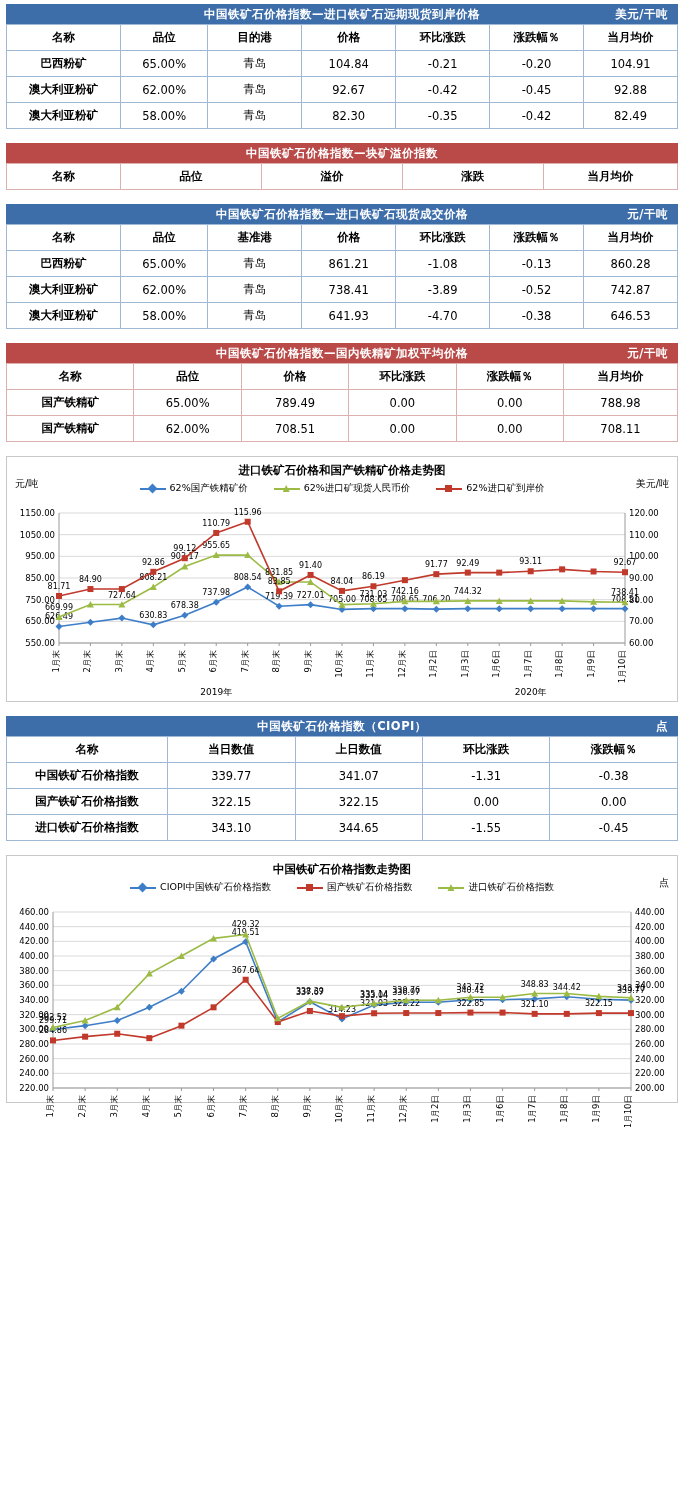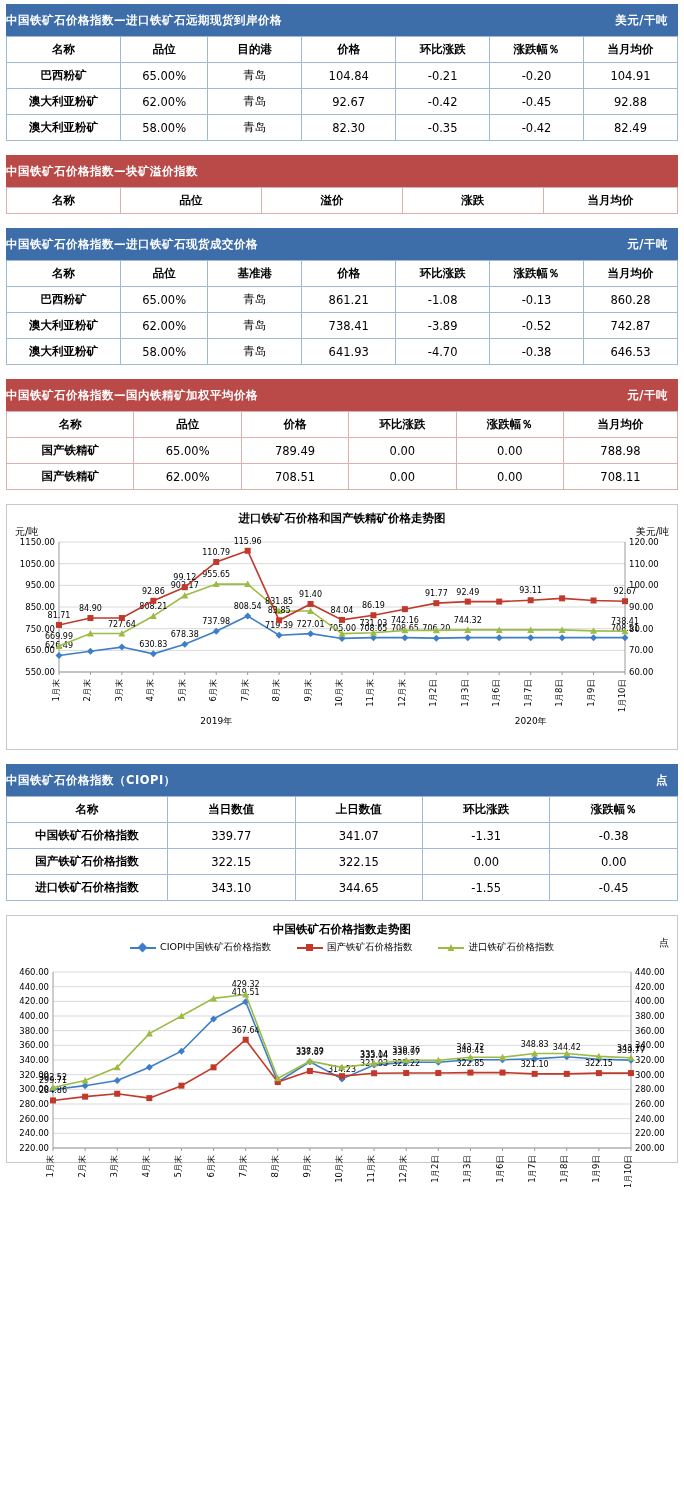--- a/index.html
+++ b/index.html
@@ -12,23 +12,23 @@
     font-size: 11px;
     color: #000;
   }
   .wrap { width: 684px; padding: 4px 6px 10px 6px; }
 
   
   .block { margin-bottom: 14px; }
   .bar {
     display: flex;
     align-items: center;
-    justify-content: flex-start;
+    justify-content: center;
     position: relative;
-    height: 32px;
+    height: 20px;
     color: #fff;
     font-weight: bold;
     font-size: 11.5px;
     letter-spacing: .5px;
   }
   .bar.blue { background: #3e6eaa; }
   .bar.red  { background: #b94a48; }
   .bar .unit {
     position: absolute;
     right: 10px;
@@ -268,20 +268,43 @@
         <td>708.11</td>
       </tr>
     </tbody>
       </table>
   </div>
 
   <div class="chartbox" style="height:246px">
     <div class="chart-title">进口铁矿石价格和国产铁精矿价格走势图</div>
     <div class="axis-unit-l" style="top:20px">元/吨</div>
     <div class="axis-unit-r" style="top:20px">美元/吨</div>
+    <div class="legend">
+      <div class="li">
+        <span class="sym">
+            <i style="background:#3e7ec8"></i>
+            <b class="dia" style="background:#3e7ec8"></b>
+          </span>
+        <span>62%国产铁精矿价</span>
+      </div>
+      <div class="li">
+        <span class="sym">
+            <i style="background:#9cbb45"></i>
+            <b style="background:#9cbb45;clip-path:polygon(50% 0,100% 100%,0 100%)"></b>
+          </span>
+        <span>62%进口矿现货人民币价</span>
+      </div>
+      <div class="li">
+        <span class="sym">
+            <i style="background:#c0392b"></i>
+            <b style="background:#c0392b"></b>
+          </span>
+        <span>62%进口矿到岸价</span>
+      </div>
+    </div>
     <svg id="svg-chart-0" width="670" height="212">
         <line x1="52" y1="146" x2="618" y2="146" stroke="#d9d9d9" stroke-width="1"></line>
         <text x="48" y="149" text-anchor="end" font-size="8.5" fill="#000" font-family="&quot;DejaVu Sans&quot;, sans-serif">550.00</text>
         <text x="622" y="149" text-anchor="start" font-size="8.5" fill="#000" font-family="&quot;DejaVu Sans&quot;, sans-serif">60.00</text>
         <line x1="52" y1="124.33333333333334" x2="618" y2="124.33333333333334" stroke="#d9d9d9" stroke-width="1"></line>
         <text x="48" y="127.33333333333334" text-anchor="end" font-size="8.5" fill="#000" font-family="&quot;DejaVu Sans&quot;, sans-serif">650.00</text>
         <text x="622" y="127.33333333333334" text-anchor="start" font-size="8.5" fill="#000" font-family="&quot;DejaVu Sans&quot;, sans-serif">70.00</text>
         <line x1="52" y1="102.66666666666667" x2="618" y2="102.66666666666667" stroke="#d9d9d9" stroke-width="1"></line>
         <text x="48" y="105.66666666666667" text-anchor="end" font-size="8.5" fill="#000" font-family="&quot;DejaVu Sans&quot;, sans-serif">750.00</text>
         <text x="622" y="105.66666666666667" text-anchor="start" font-size="8.5" fill="#000" font-family="&quot;DejaVu Sans&quot;, sans-serif">80.00</text>

